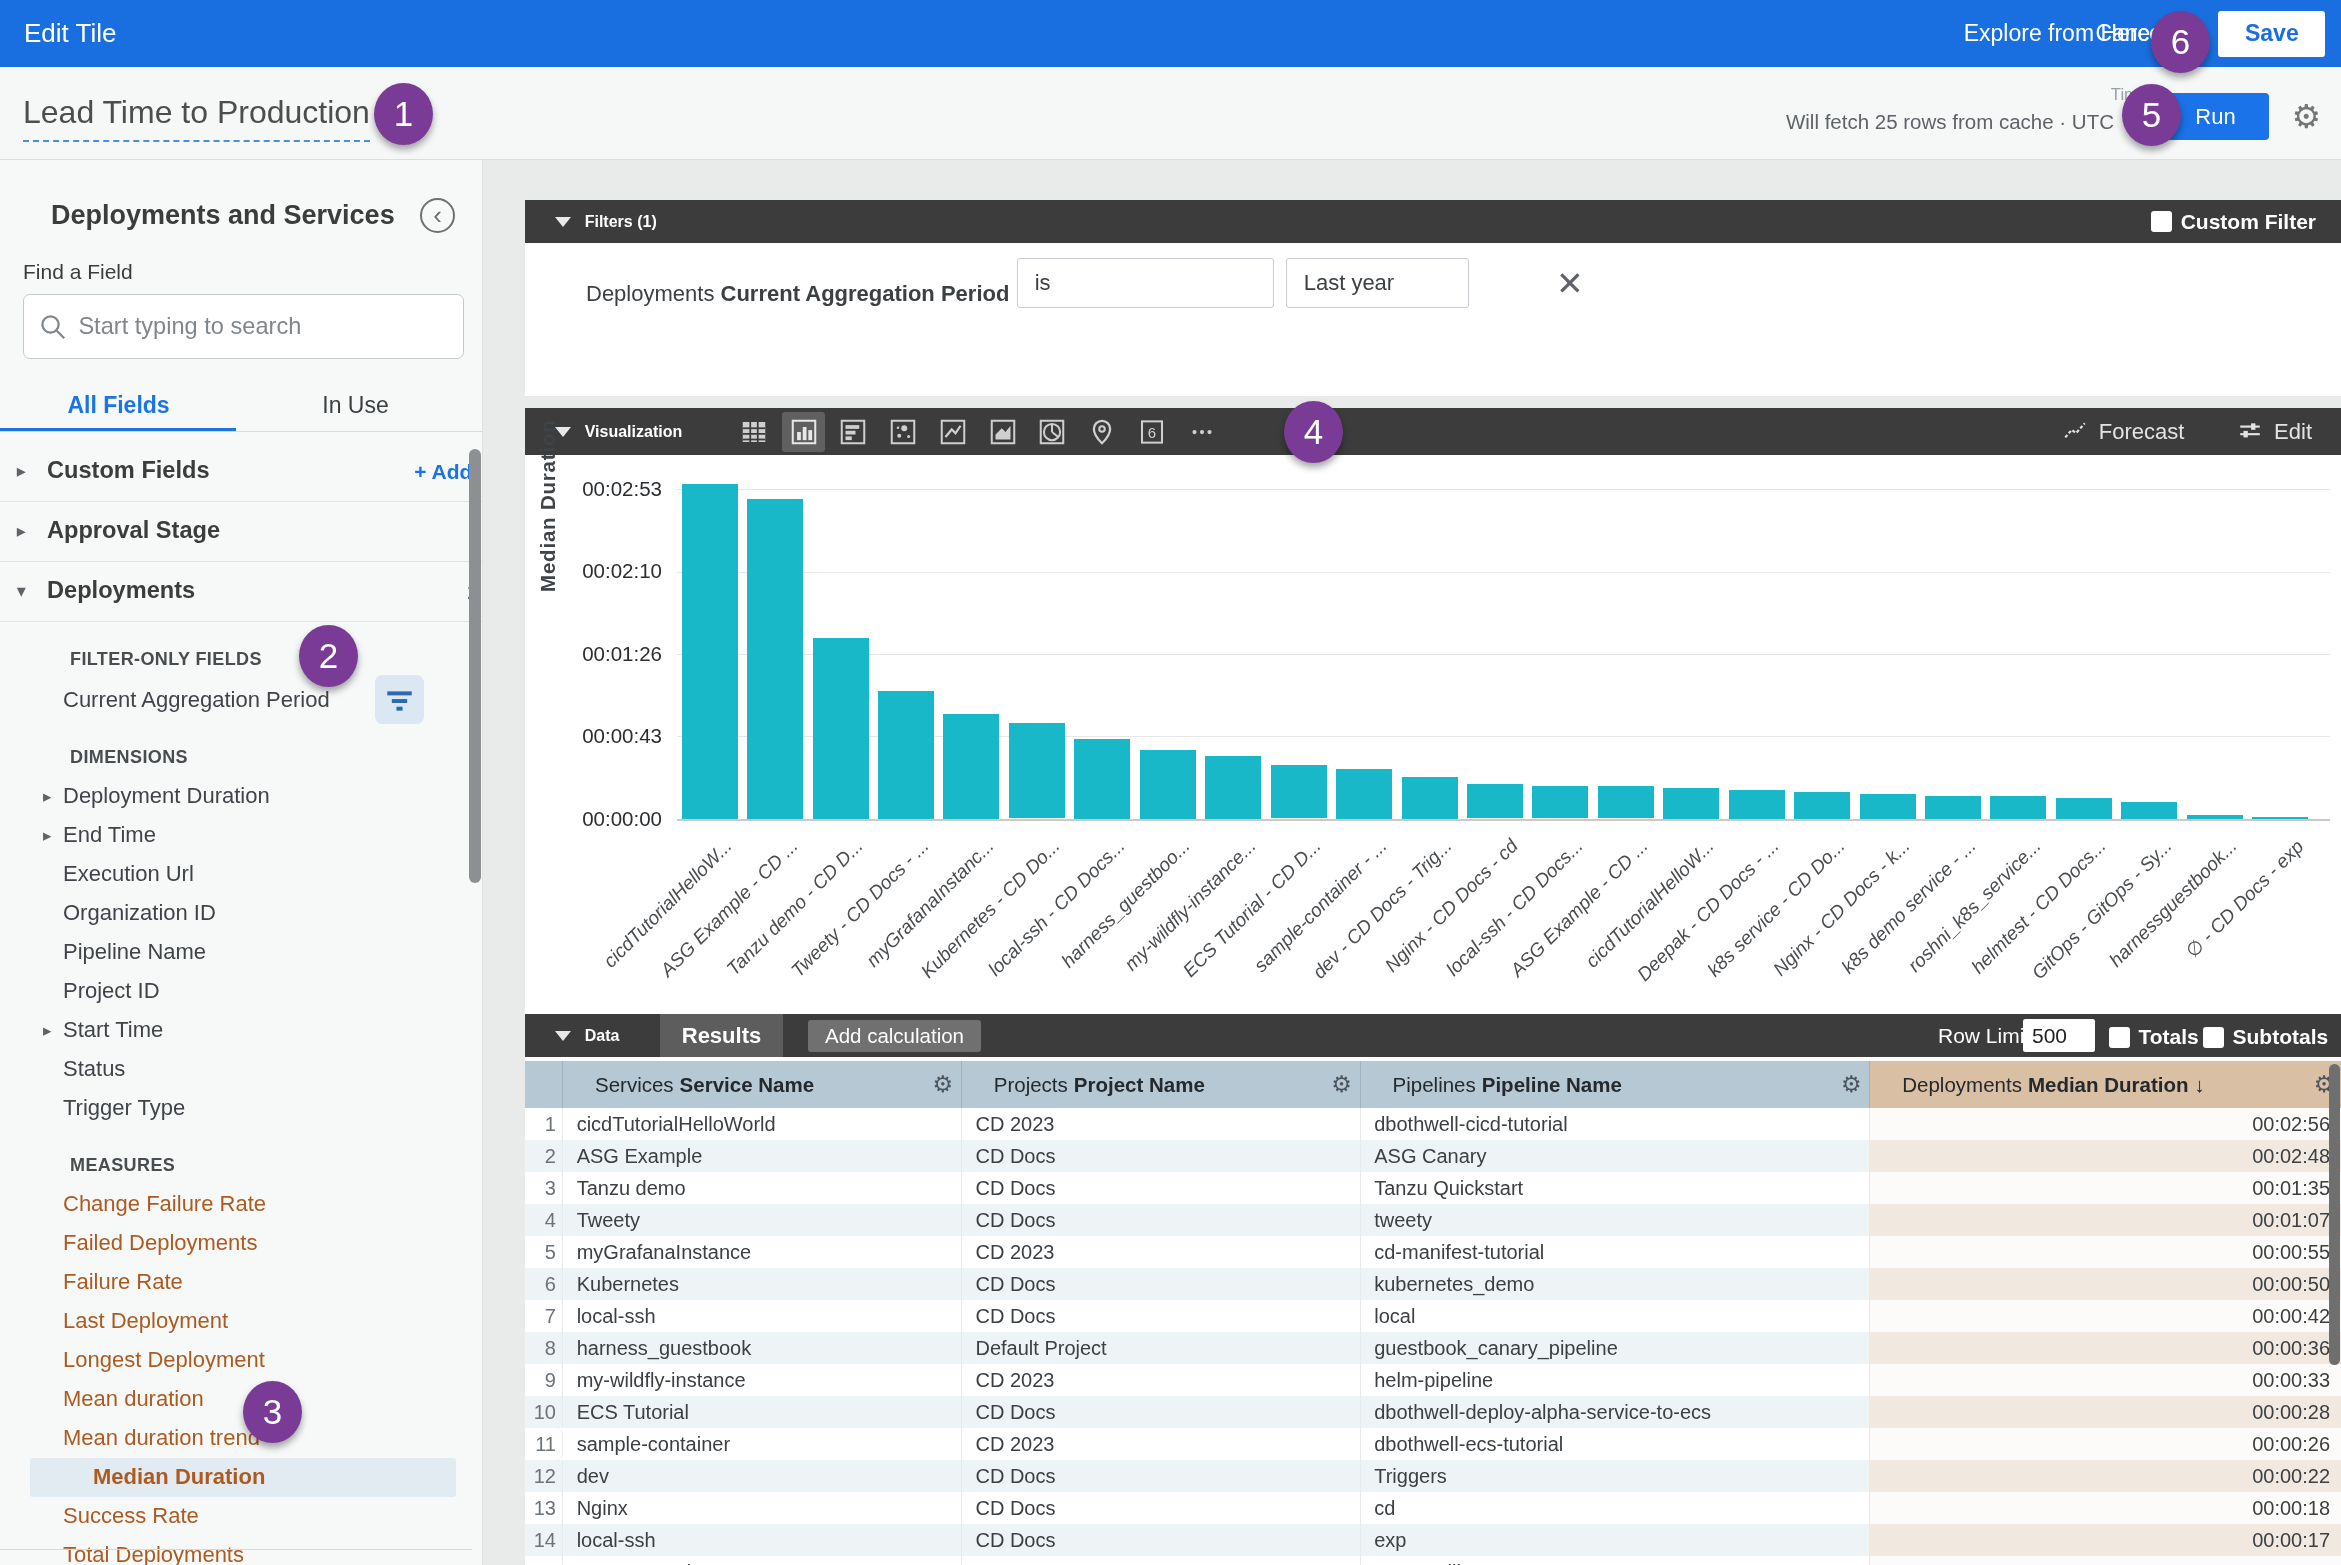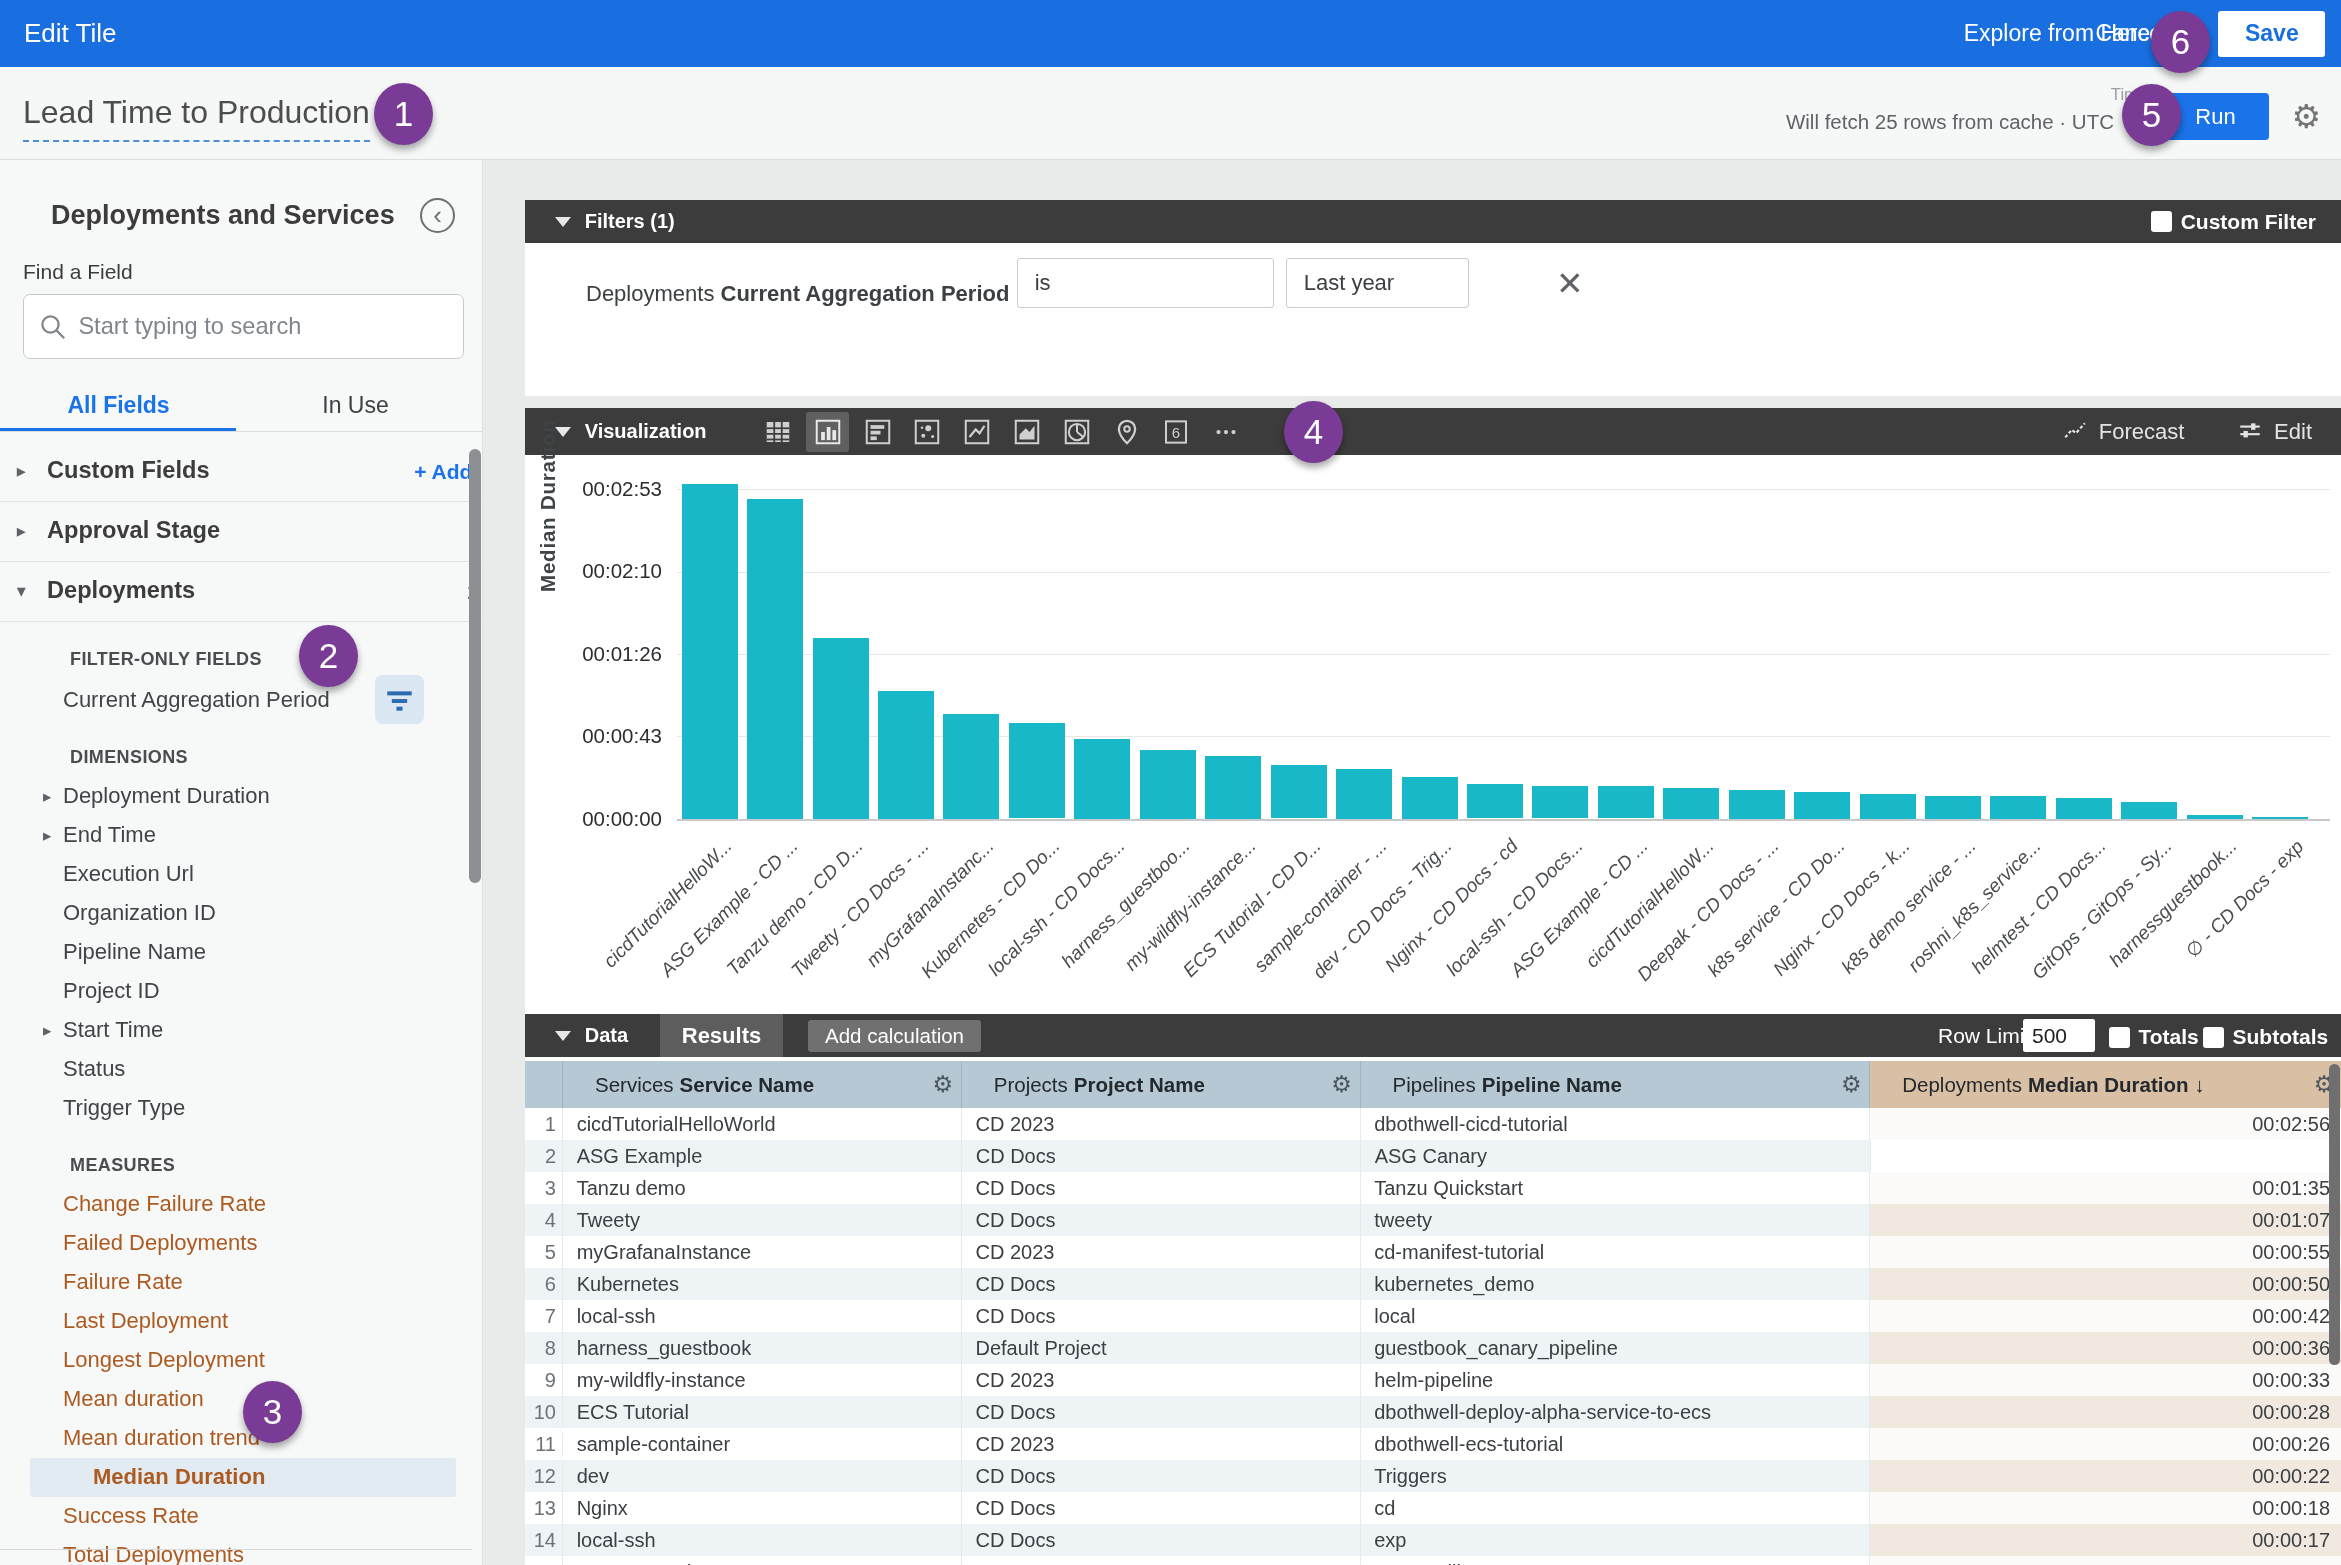--- a/index.html
+++ b/index.html
@@ -64,21 +64,21 @@
   #sb-scroll { position:absolute; right:1.5px; top:289px; width:12px; height:434px; background:#8d9093;
     border-radius:6px; }
   #sb-bottom-div { position:absolute; left:0; top:1389px; width:472px; height:0.8px; background:#d8d8d8; }
 
   
   #main { left:483px; top:160px; width:1859px; height:1406px; }
   .card { position:absolute; left:42px; width:1817px; background:#fff; }
   .darkbar { position:relative; height:44px; background:#3c3c3c; color:#fff; display:flex; align-items:center; }
   .darkbar .tri { width:0; height:0; border-left:8.4px solid transparent; border-right:8.4px solid transparent;
     border-top:10.7px solid #e8e8e8; margin:0 13.7px 0 30px; }
-  .darkbar .dtitle { font-size:20px; font-weight:700; }
+  .darkbar .dtitle { font-size:16px; font-weight:700; }
   .dk-check { display:flex; align-items:center; position:absolute; }
   .dk-check .box { width:20.5px; height:20.5px; background:#fff; border-radius:3px; margin-right:9px; cursor:pointer; }
   .dk-check .cl { font-size:21px; font-weight:700; color:#fff; }
 
   
   #filters-card { top:40px; height:196px; }
   #filters-card .darkbar { height:43px; }
   #flt-field { position:absolute; left:61px; top:81px; font-size:22px; color:#3c4043; }
   #flt-field b { font-weight:700; }
   .flt-input { position:absolute; top:58px; height:50px; background:#fff; border:1.5px solid #c9ccd0;
@@ -527,20 +527,21 @@
             <div class="cell c-serv" style="background: rgb(255, 255, 255);">cicdTutorialHelloWorld</div>
             <div class="cell c-proj" style="background: rgb(255, 255, 255);">CD 2023</div>
             <div class="cell c-pipe" style="background: rgb(255, 255, 255);">dbothwell-cicd-tutorial</div>
             <div class="cell c-dur dur" style="background: rgb(253, 251, 249);">00:02:56</div>
           </div>
           <div class="trow">
             <div class="cell num" style="background: rgb(238, 243, 246);">2</div>
             <div class="cell c-serv" style="background: rgb(238, 243, 246);">ASG Example</div>
             <div class="cell c-proj" style="background: rgb(238, 243, 246);">CD Docs</div>
             <div class="cell c-pipe" style="background: rgb(238, 243, 246);">ASG Canary</div>
+            <div class="cell c-dur dur" style="background: rgb(241, 233, 224);">00:02:48</div>
           </div>
           <div class="trow">
             <div class="cell num" style="background: rgb(255, 255, 255);">3</div>
             <div class="cell c-serv" style="background: rgb(255, 255, 255);">Tanzu demo</div>
             <div class="cell c-proj" style="background: rgb(255, 255, 255);">CD Docs</div>
             <div class="cell c-pipe" style="background: rgb(255, 255, 255);">Tanzu Quickstart</div>
             <div class="cell c-dur dur" style="background: rgb(253, 251, 249);">00:01:35</div>
           </div>
           <div class="trow">
             <div class="cell num" style="background: rgb(238, 243, 246);">4</div>

